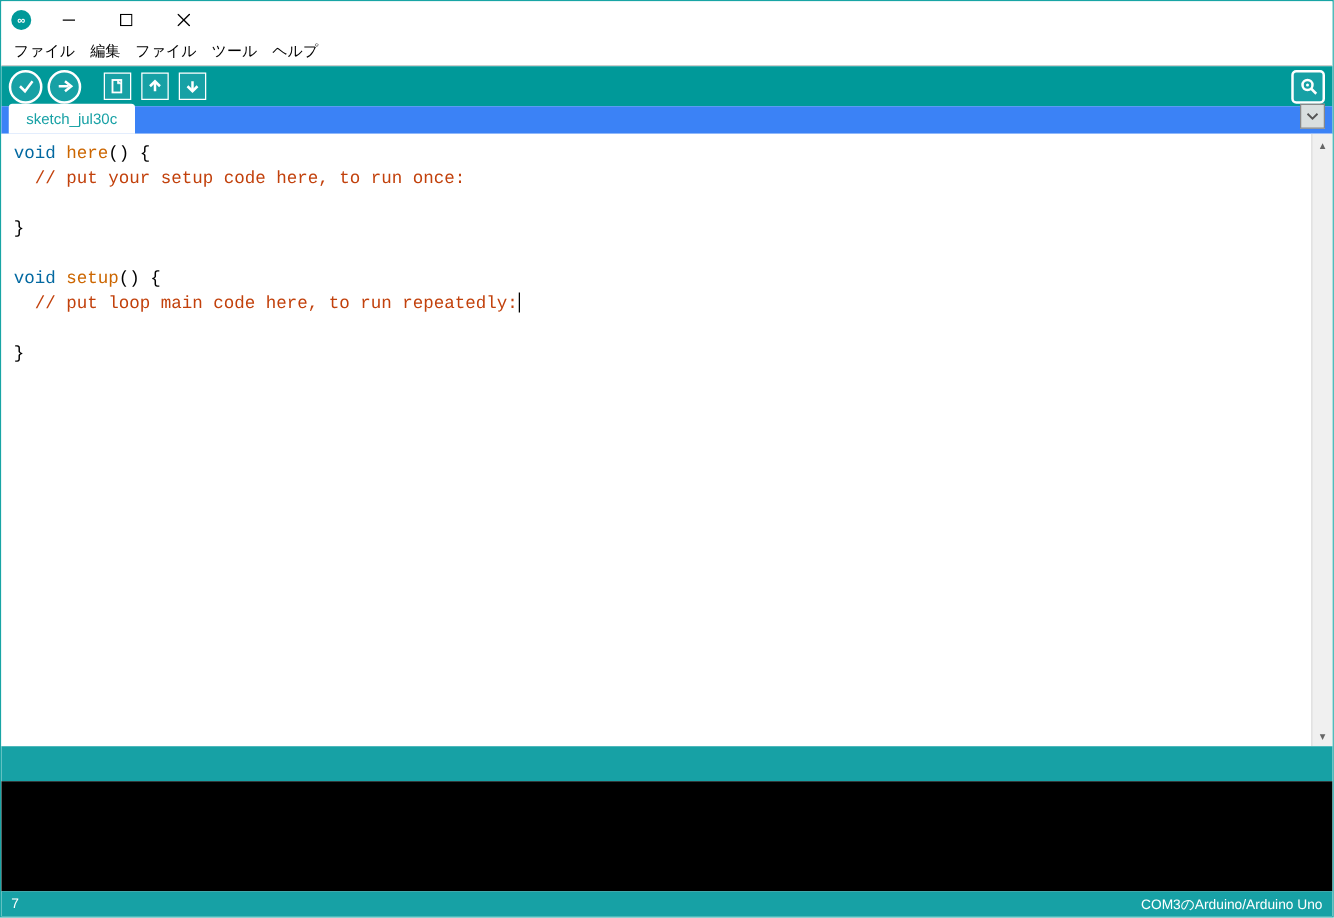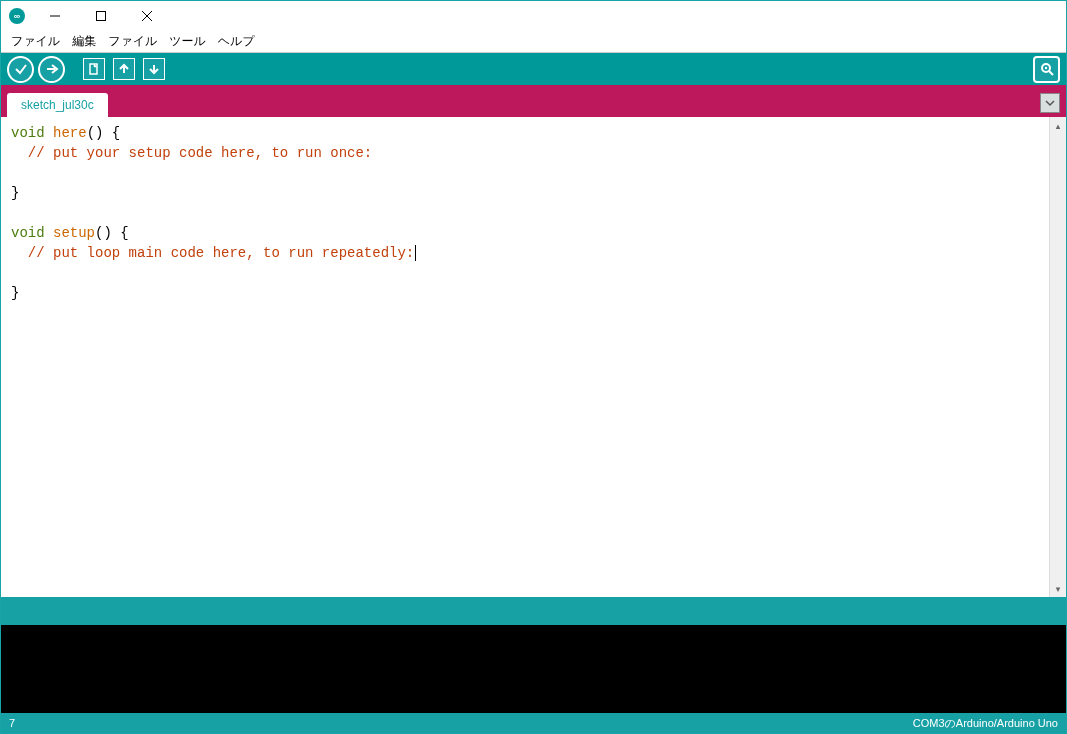--- a/index.html
+++ b/index.html
@@ -16,28 +16,28 @@
 
   .toolbar { height: 32px; background: #009999; display: flex; align-items: center; padding: 0 6px; gap: 4px; }
   .toolbar .tb-btn { width: 27px; height: 27px; display: flex; align-items: center; justify-content: center; cursor: pointer; }
   .toolbar .tb-btn.round { border-radius: 50%; background: #17a1a5; border: 2px solid #fff; }
   .toolbar .tb-btn.round svg { width: 14px; height: 14px; }
   .toolbar .tb-btn.sq { background: #17a1a5; border: 1px solid #fff; width: 22px; height: 22px; margin: 0 2px; }
   .toolbar .tb-btn.sq svg { width: 12px; height: 12px; }
   .toolbar .flex-fill { flex: 1; }
   .toolbar .serial-btn { width: 27px; height: 27px; border: 2px solid #fff; border-radius: 4px; background: #17a1a5; display: flex; align-items: center; justify-content: center; cursor: pointer; }
 
-  .tabbar { height: 32px; background: #be185d; display: flex; align-items: flex-end; padding: 0 6px; }
+  .tabbar { height: 22px; background: #3b82f6; display: flex; align-items: flex-end; padding: 0 6px; }
   .tabbar .tab { background: #fff; padding: 5px 14px; font-size: 12px; color: #17a1a5; border-top-left-radius: 3px; border-top-right-radius: 3px; cursor: pointer; }
   .tabbar .flex-fill { flex: 1; }
   .tabbar .tab-menu { width: 20px; height: 20px; background: #d9dfdf; display: flex; align-items: center; justify-content: center; margin-bottom: 4px; cursor: pointer; border: 1px solid #888; }
 
   .editor-wrap { flex: 1; display: flex; background: #fff; overflow: hidden; }
   .editor { flex: 1; padding: 6px 10px; font-family: "Consolas", "Courier New", monospace; font-size: 14px; line-height: 20px; white-space: pre; overflow: hidden; position: relative; }
-  .editor .kw { color: #4d7c0f; text-align: center; }
+  .editor .kw { color: #0369a1; text-align: center; }
   .editor .fn { color: #cc6600; }
   .editor .cm { color: #c2410c; }
   .editor .cursor-bar { display:inline-block; width:1px; height:16px; background:#000; vertical-align:middle; margin-left:1px; }
   .scrollbar-v { width: 17px; background: #f0f0f0; border-left: 1px solid #ddd; display:flex; flex-direction:column; }
   .scrollbar-v .sb-arrow { height: 17px; display:flex; align-items:center; justify-content:center; font-size:9px; color:#666; }
   .scrollbar-v .sb-track { flex:1; }
 
   .status-msg { height: 28px; background: #17a1a5; }
   .console { height: 88px; background: #000; color: #fff; font-family: monospace; font-size: 11px; padding: 4px; overflow: hidden; }
   .bottombar { height: 20px; background: #17a1a5; color: #fff; display: flex; align-items: center; padding: 0 8px; font-size: 11px; }

